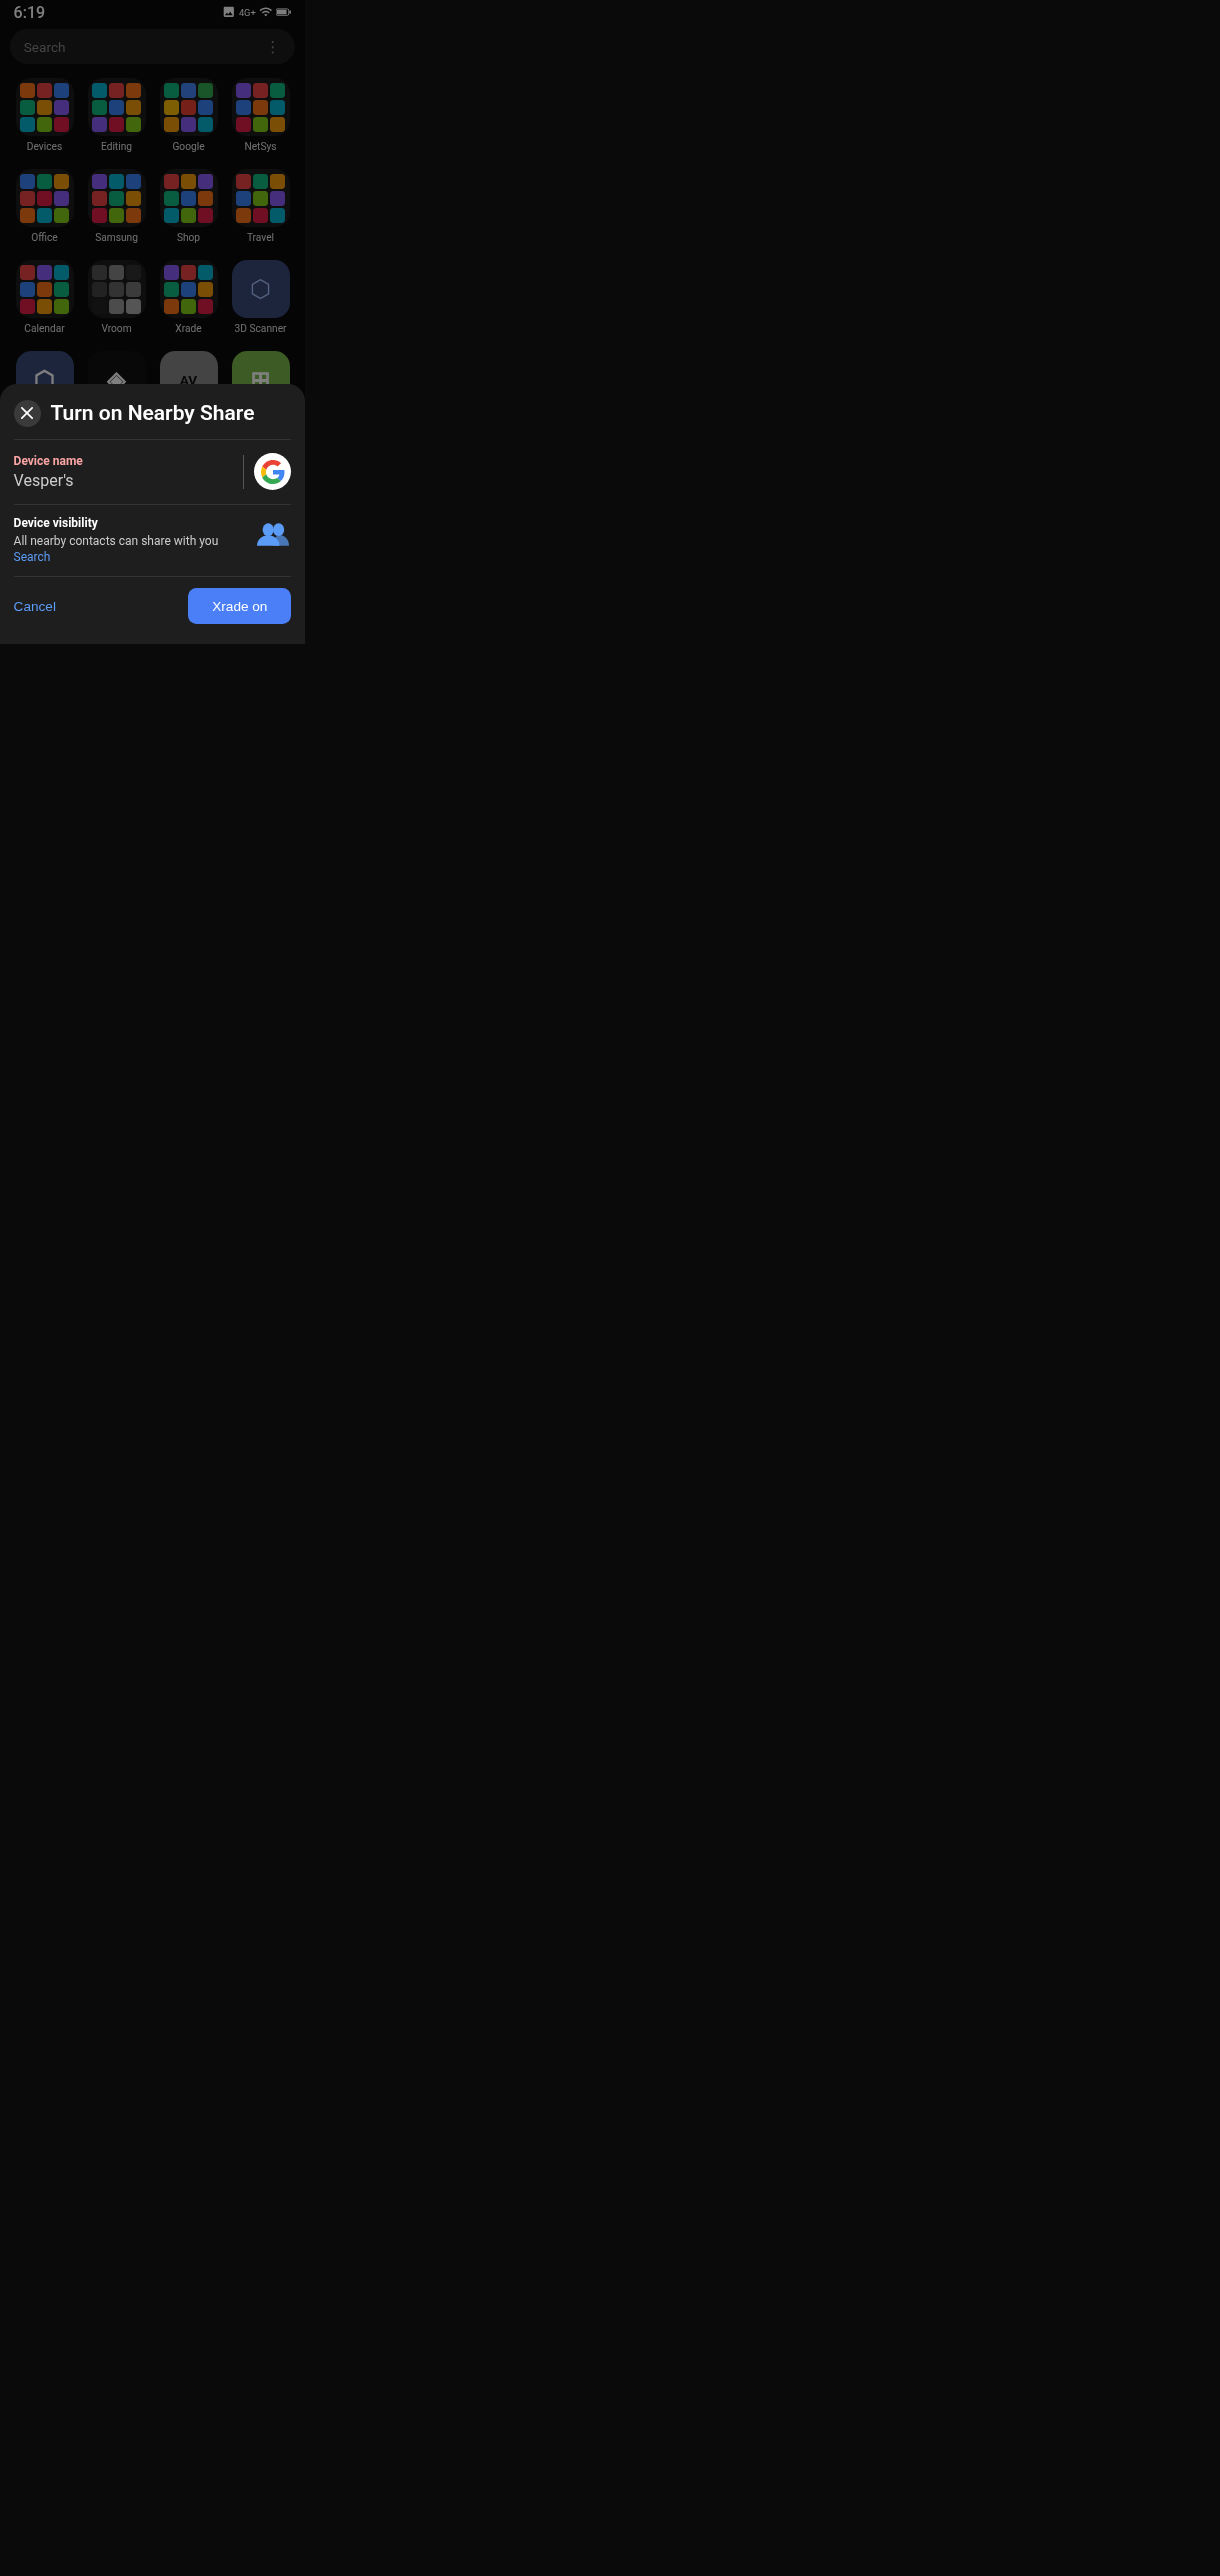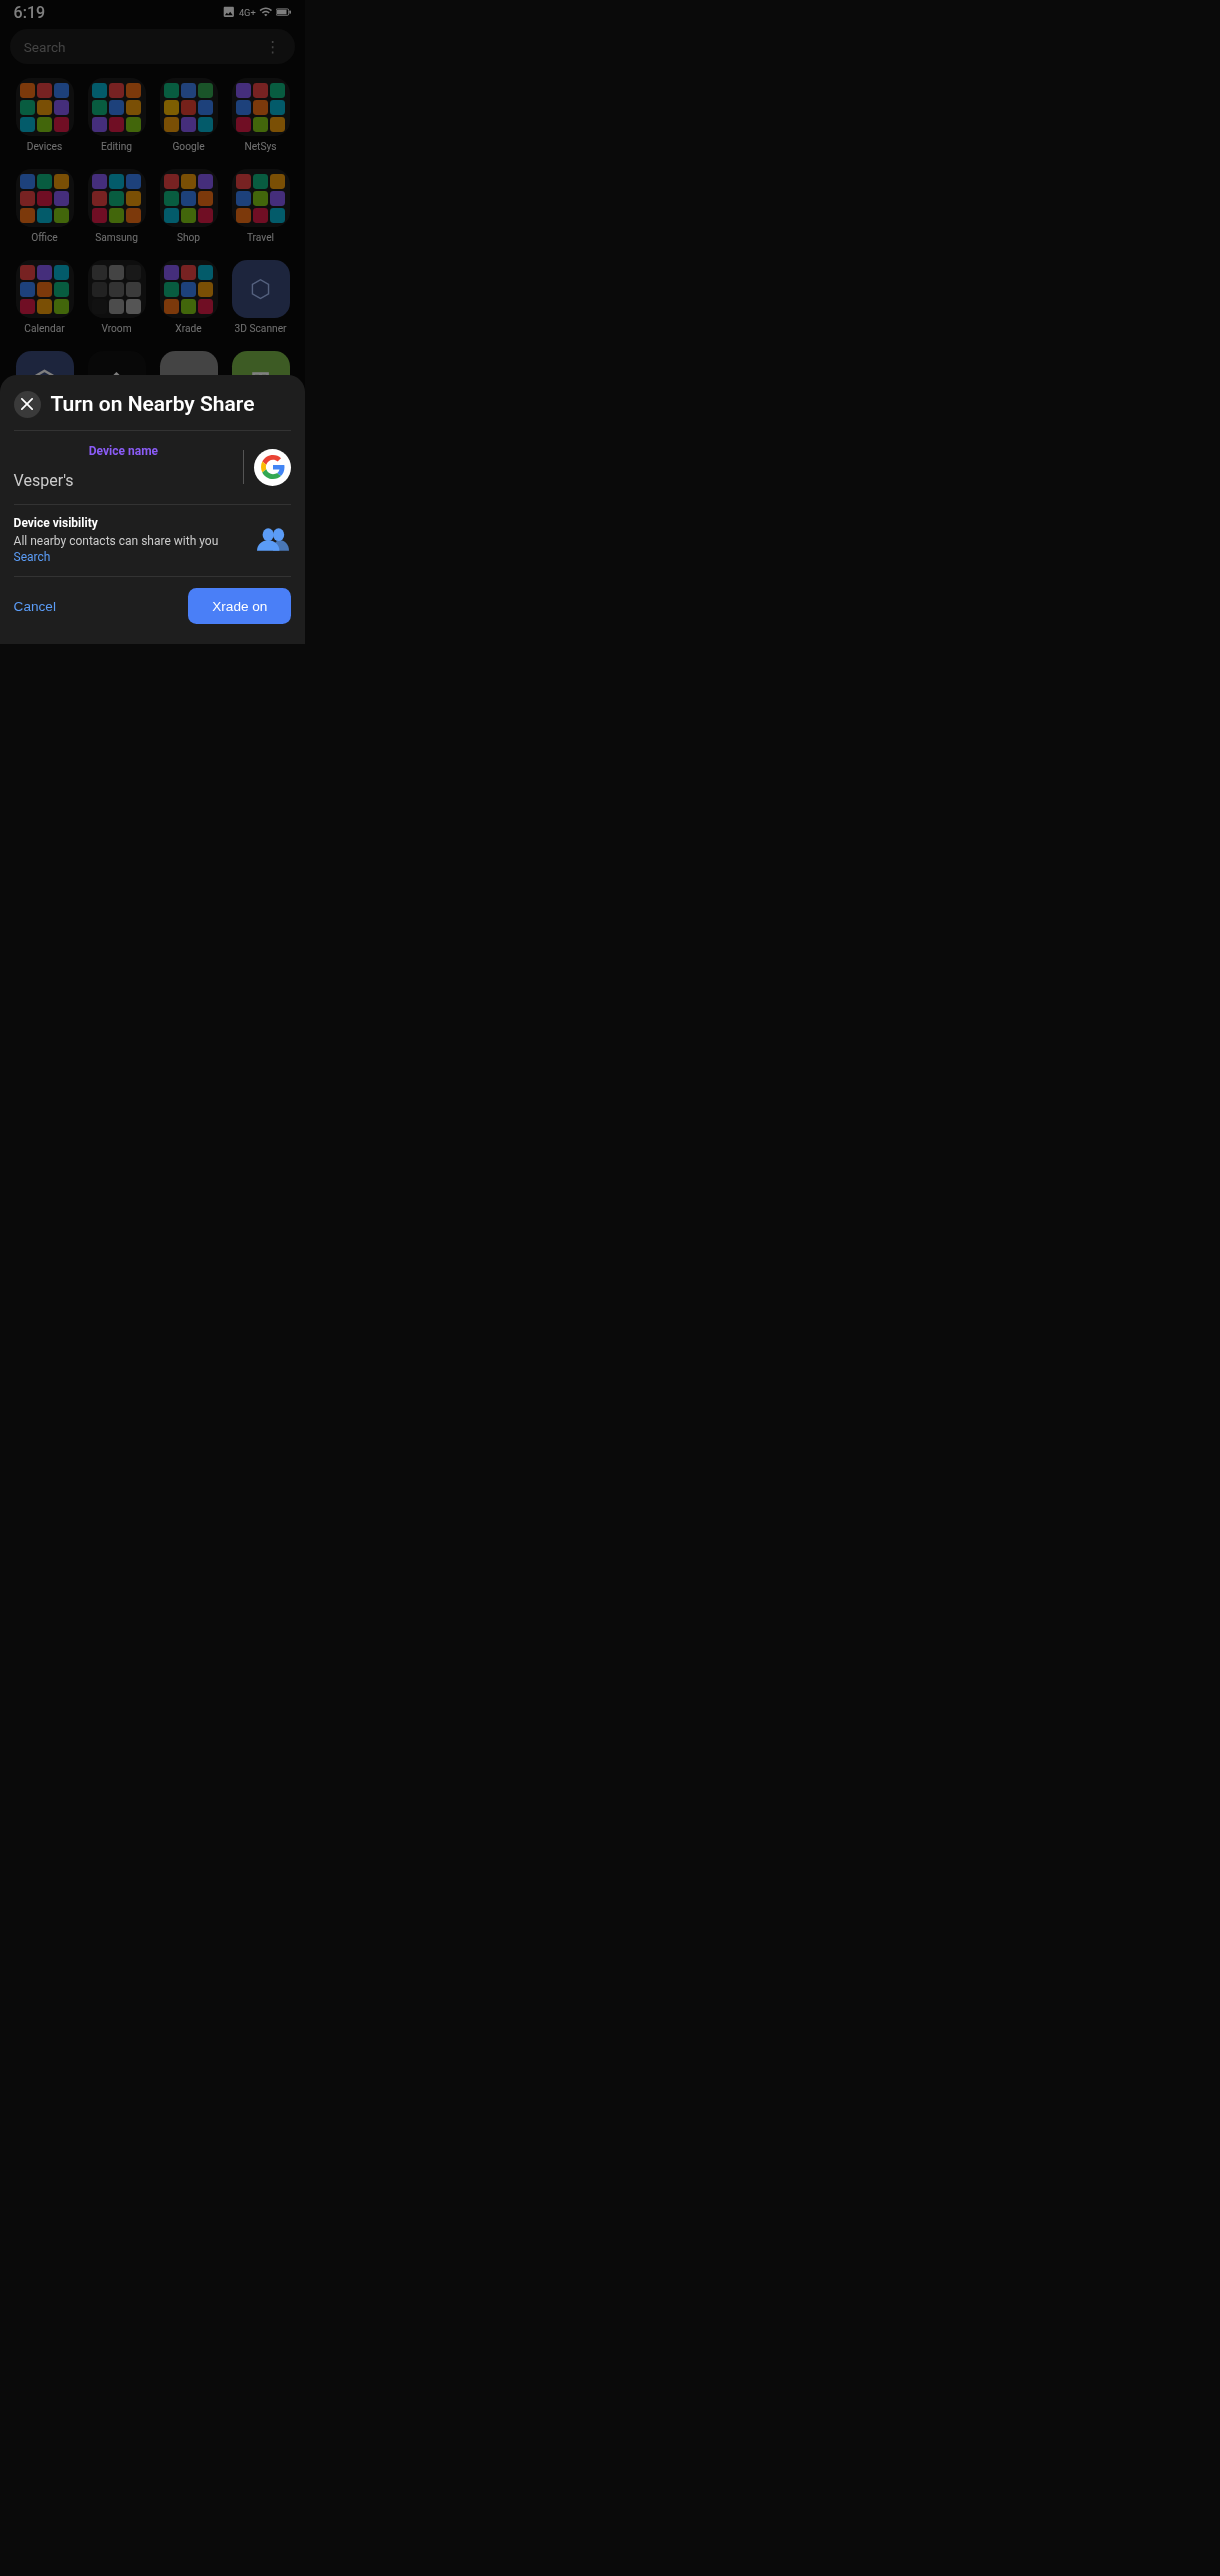--- a/index.html
+++ b/index.html
@@ -137,23 +137,22 @@
       align-items: center;
       justify-content: space-between;
       padding: 13.6px 13.6px;
     }
     .device-name-info {
       flex: 1;
     }
     .device-name-label {
       font-size: 12px;
       font-weight: 700;
-      color: #8b5cf6;
-      margin-bottom: 13px;
-      text-align: center;
+      color: #fca5a5;
+      margin-bottom: 3px;
     }
     .device-name-value {
       font-size: 16px;
       color: #ccc;
     }
     .device-name-separator {
       width: 0.8px;
       height: 34px;
       background: #555;
       margin: 0 10.2px;
@@ -164,21 +163,20 @@
       background: #fff;
       border-radius: 50%;
       display: flex;
       align-items: center;
       justify-content: center;
       font-size: 18.6px;
     }
     .visibility-row {
       padding: 12px 13.6px;
       display: flex;
-      align-items: center;
       justify-content: space-between;
     }
     .visibility-info {
       flex: 1;
     }
     .visibility-label {
       font-size: 12px;
       font-weight: 700;
       color: #fff;
       margin-bottom: 3.4px;

